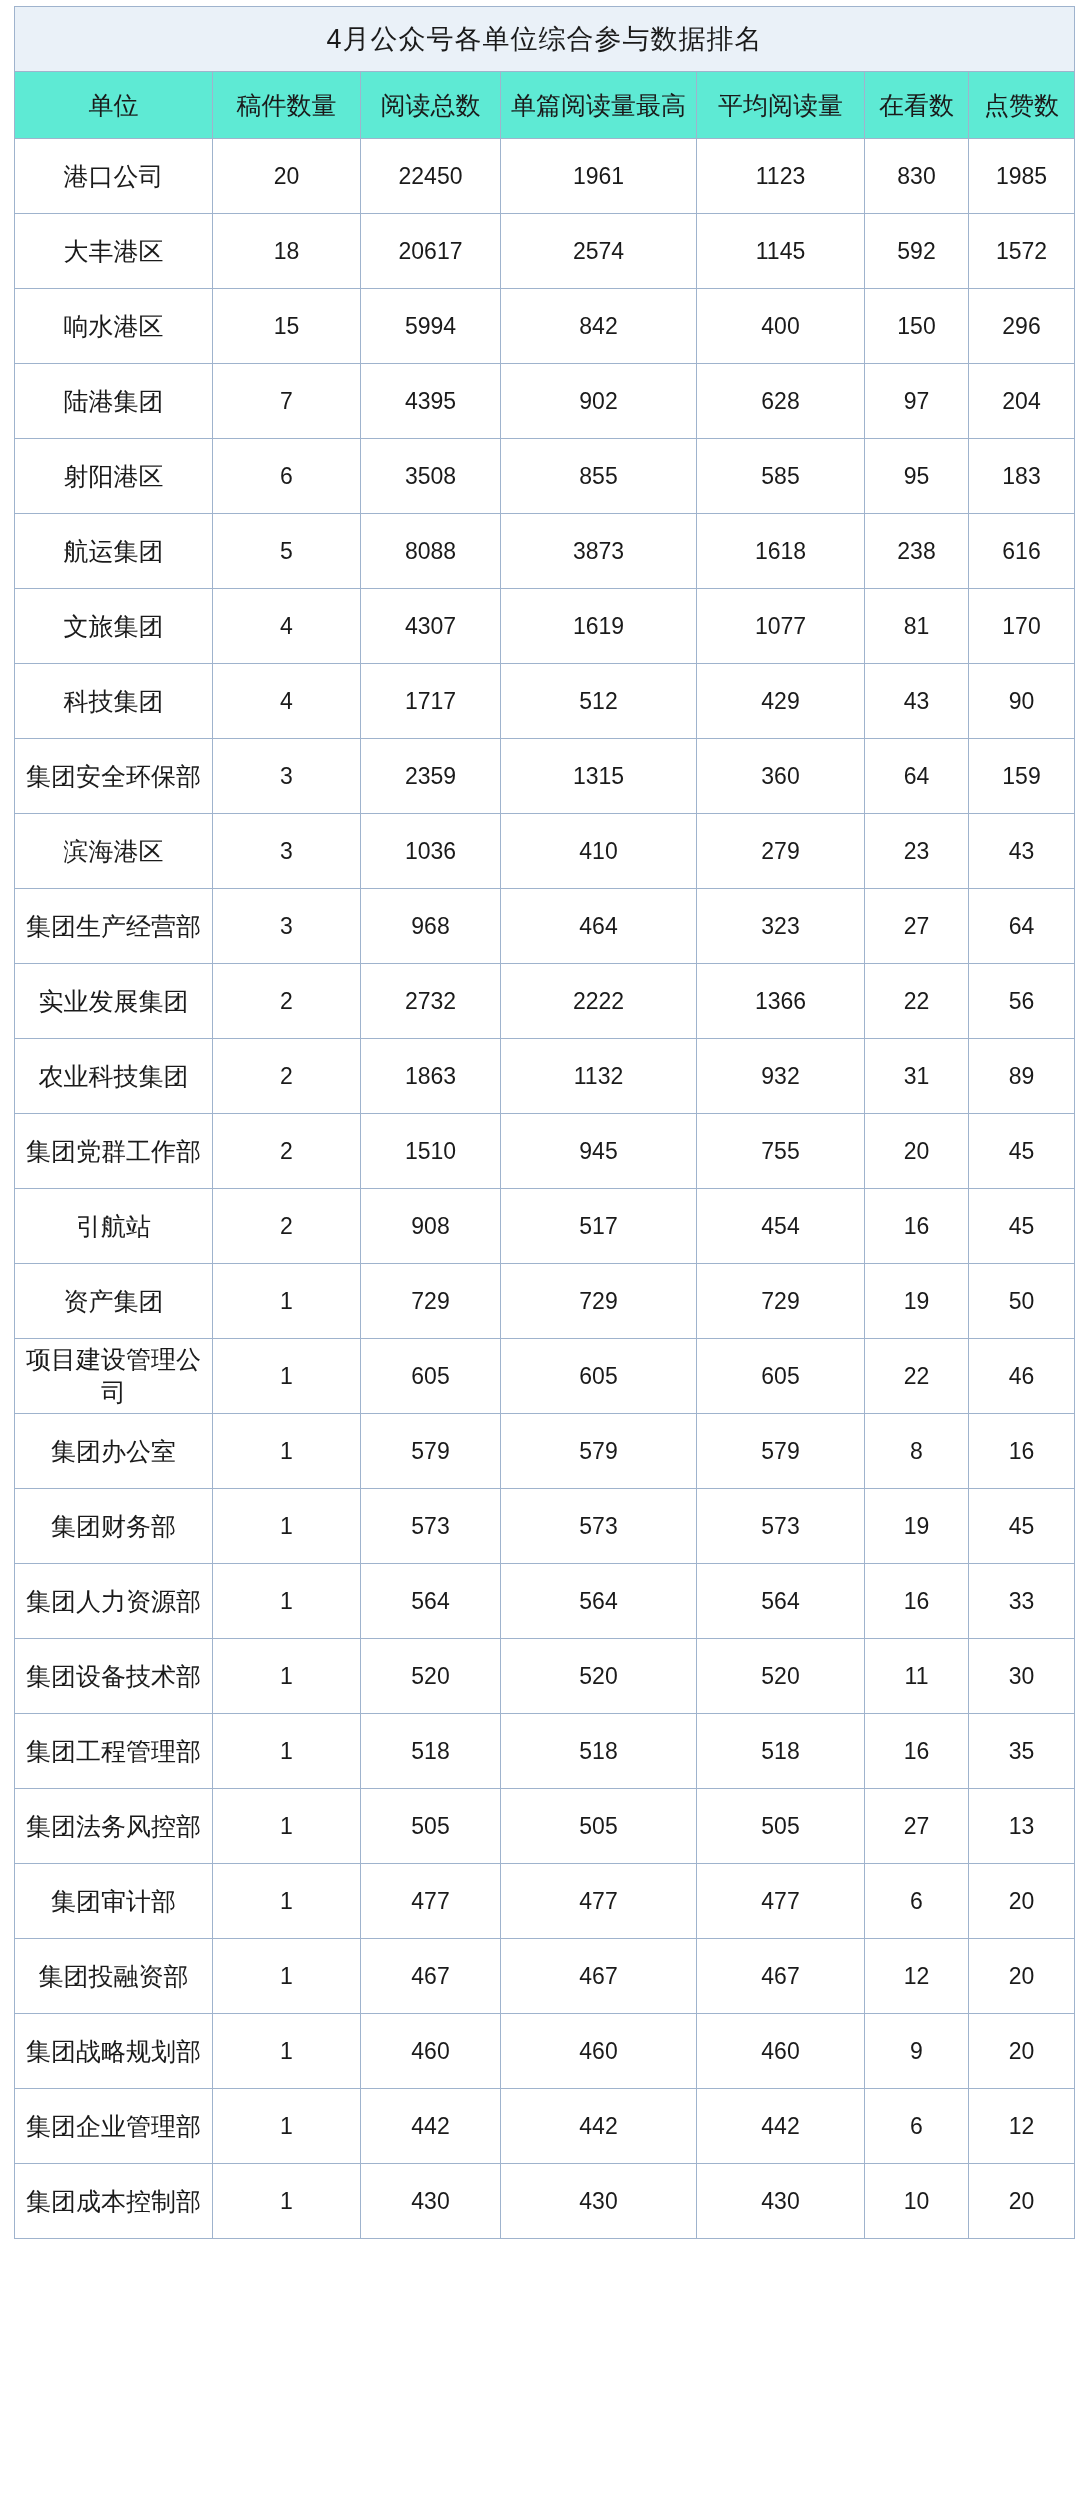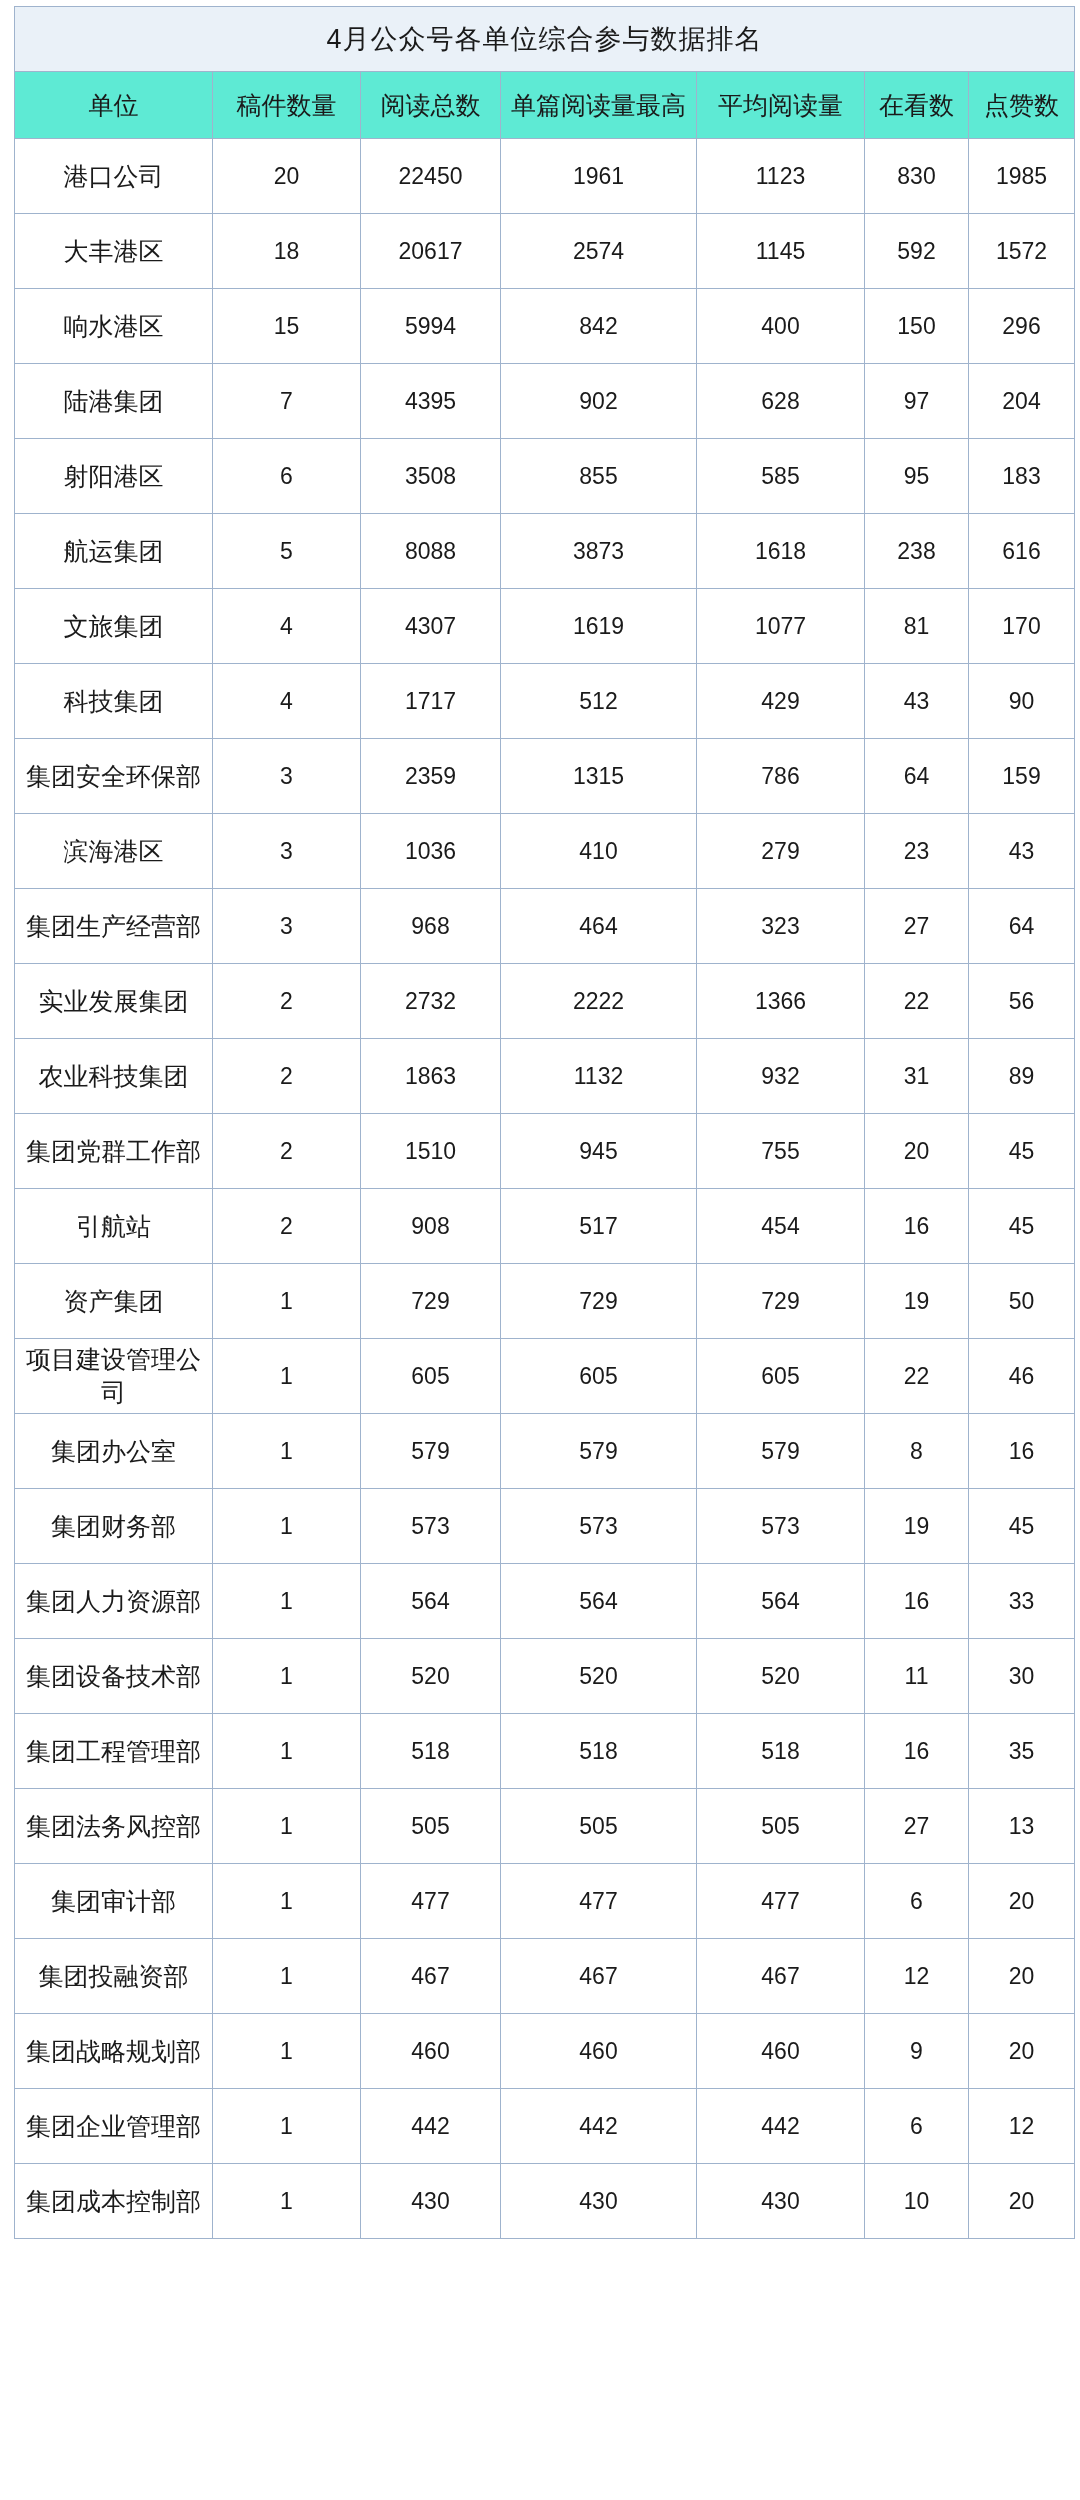--- a/index.html
+++ b/index.html
@@ -164,21 +164,21 @@
           <td class="data-cell num-cell">512</td>
           <td class="data-cell num-cell">429</td>
           <td class="data-cell num-cell">43</td>
           <td class="data-cell num-cell">90</td>
         </tr>
         <tr>
           <td class="data-cell unit-cell">集团安全环保部</td>
           <td class="data-cell num-cell">3</td>
           <td class="data-cell num-cell">2359</td>
           <td class="data-cell num-cell">1315</td>
-          <td class="data-cell num-cell">786</td>
+          <td class="data-cell num-cell">360</td>
           <td class="data-cell num-cell">64</td>
           <td class="data-cell num-cell">159</td>
         </tr>
         <tr>
           <td class="data-cell unit-cell">滨海港区</td>
           <td class="data-cell num-cell">3</td>
           <td class="data-cell num-cell">1036</td>
           <td class="data-cell num-cell">410</td>
           <td class="data-cell num-cell">279</td>
           <td class="data-cell num-cell">23</td>

